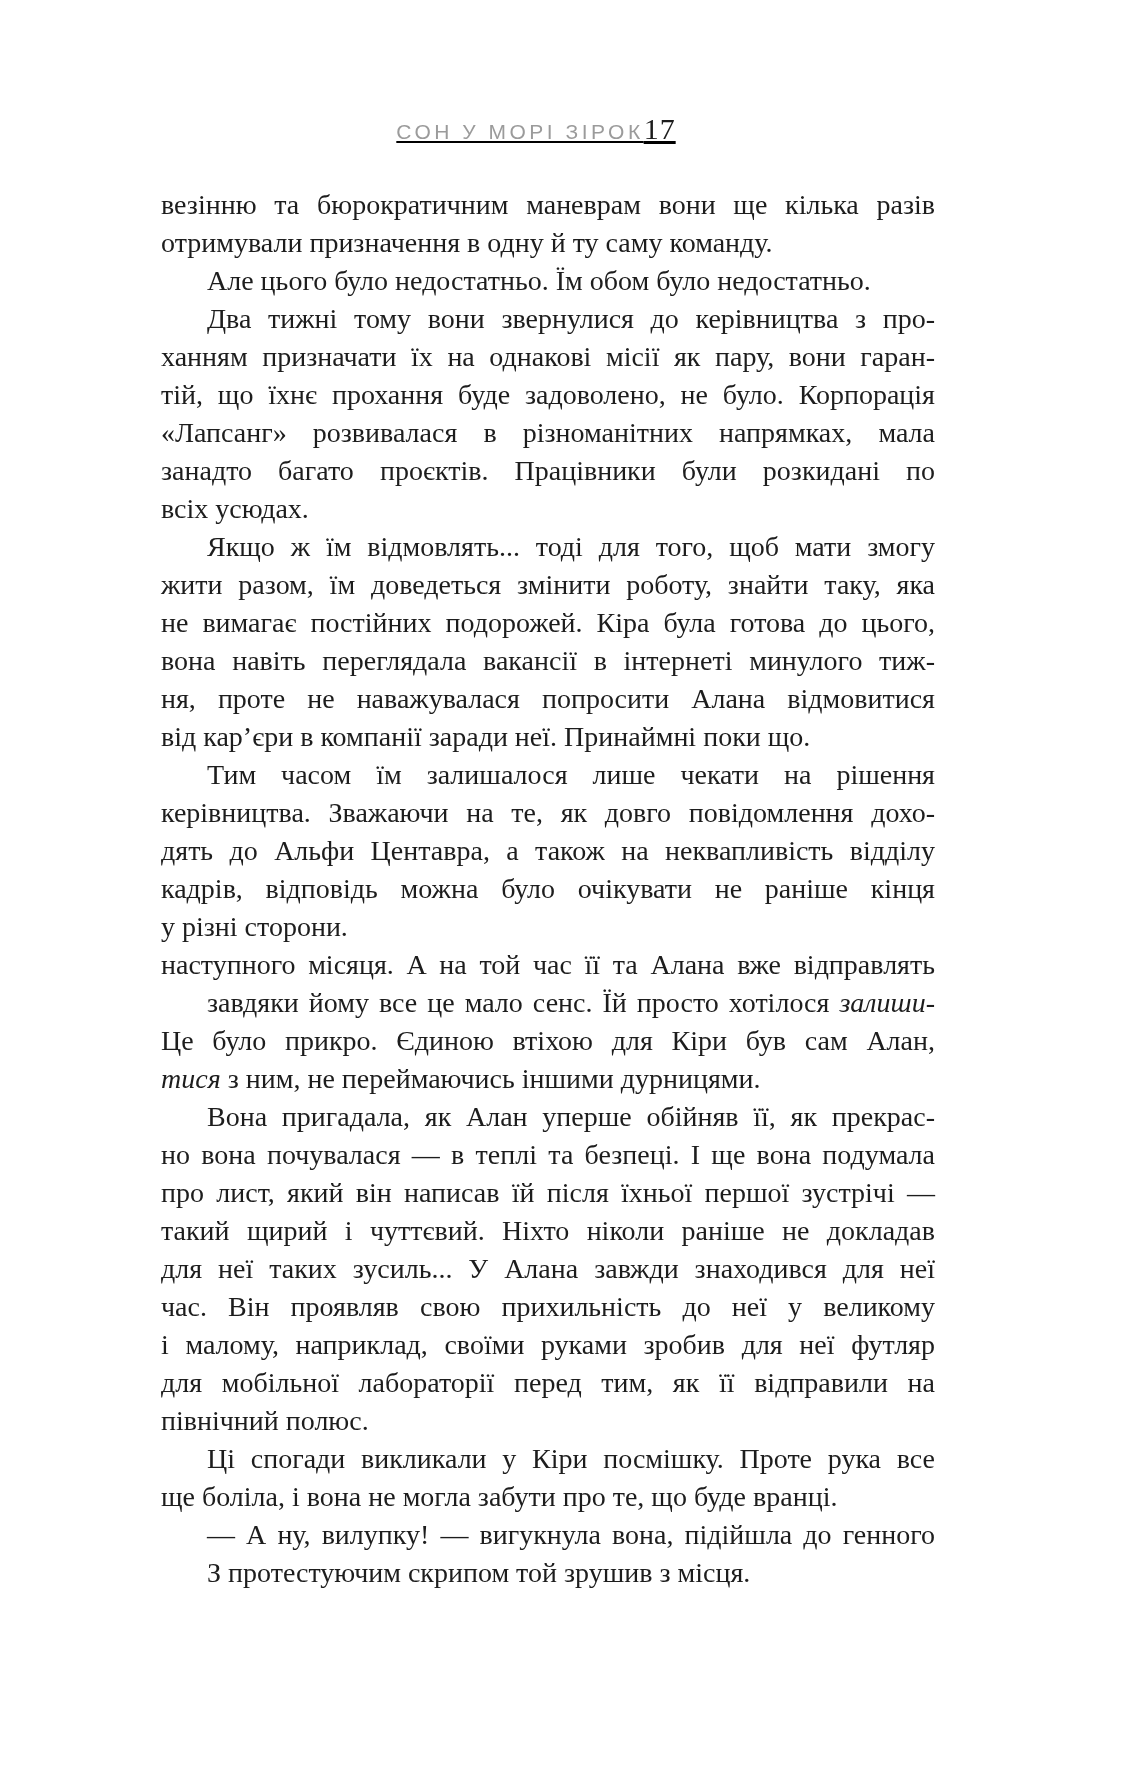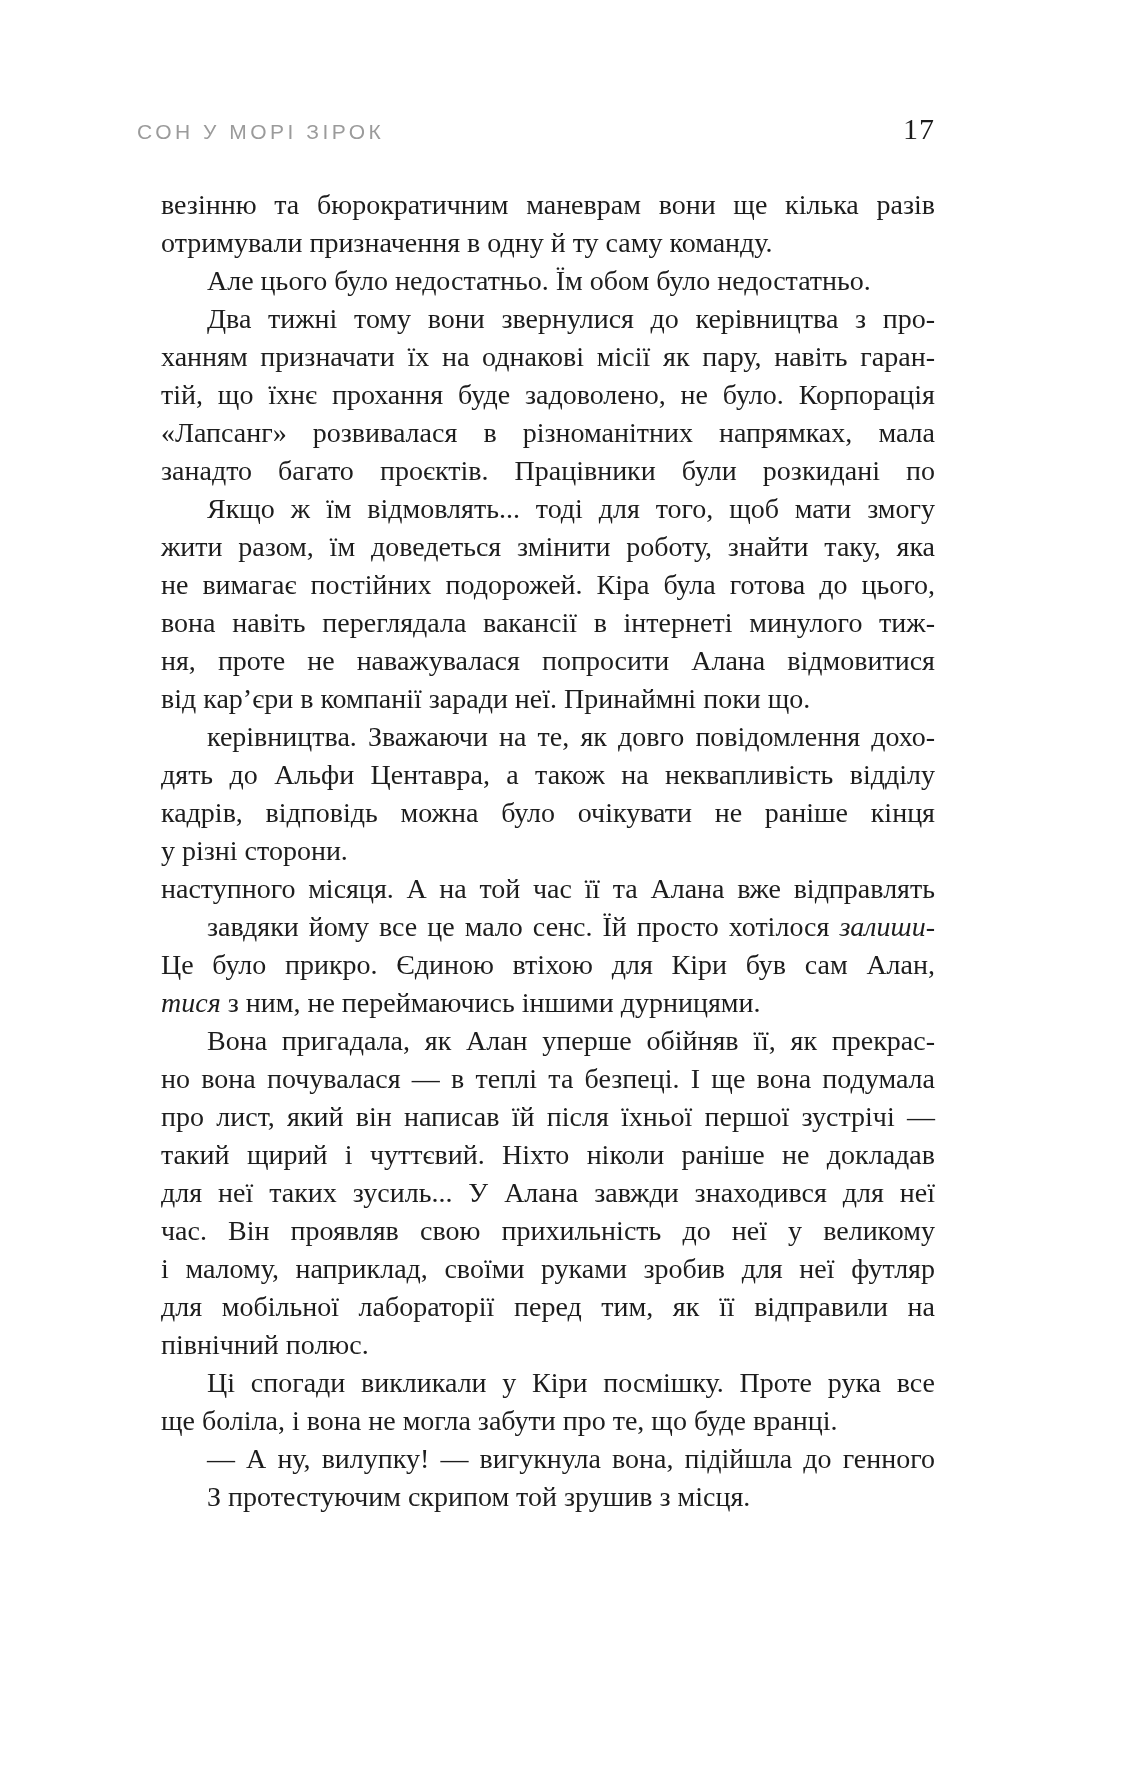--- a/index.html
+++ b/index.html
@@ -14,22 +14,23 @@
     background: #ffffff;
     overflow: hidden;
     font-family: "Liberation Serif", serif;
   }
   .running-header {
     position: absolute;
     left: 137px;
     top: 112px;
     width: 798px;
     display: flex;
-    justify-content: space-between;
+    justify-content: center;
     align-items: baseline;
+    text-decoration: underline;
   }
   .running-title {
     font-family: "Liberation Sans", sans-serif;
     font-size: 21px;
     font-weight: 400;
     letter-spacing: 3.5px;
     color: #9b9b9b;
     white-space: nowrap;
   }
   .page-number {
@@ -73,34 +74,36 @@
   <div class="text-block">
       <div class="para">
         <div class="line"><span>везінню та бюрократичним маневрам вони ще кілька разів</span></div>
         <div class="line last"><span>отримували призначення в одну й ту саму команду.</span></div>
       </div>
       <div class="para indent">
         <div class="line last"><span>Але цього було недостатньо. Їм обом було недостатньо.</span></div>
       </div>
       <div class="para indent">
         <div class="line"><span>Два тижні тому вони звернулися до керівництва з про-</span></div>
-        <div class="line"><span>ханням призначати їх на однакові місії як пару, навіть гаран-</span></div>
+        <div class="line"><span>ханням призначати їх на однакові місії як пару, вони гаран-</span></div>
         <div class="line"><span>тій, що їхнє прохання буде задоволено, не було. Корпорація</span></div>
         <div class="line"><span>«Лапсанг» розвивалася в різноманітних напрямках, мала</span></div>
         <div class="line"><span>занадто багато проєктів. Працівники були розкидані по</span></div>
+        <div class="line last"><span>всіх усюдах.</span></div>
       </div>
       <div class="para indent">
         <div class="line"><span>Якщо ж їм відмовлять... тоді для того, щоб мати змогу</span></div>
         <div class="line"><span>жити разом, їм доведеться змінити роботу, знайти таку, яка</span></div>
         <div class="line"><span>не вимагає постійних подорожей. Кіра була готова до цього,</span></div>
         <div class="line"><span>вона навіть переглядала вакансії в інтернеті минулого тиж-</span></div>
         <div class="line"><span>ня, проте не наважувалася попросити Алана відмовитися</span></div>
         <div class="line last"><span>від кар’єри в компанії заради неї. Принаймні поки що.</span></div>
       </div>
       <div class="para indent">
+        <div class="line"><span>Тим часом їм залишалося лише чекати на рішення</span></div>
         <div class="line"><span>керівництва. Зважаючи на те, як довго повідомлення дохо-</span></div>
         <div class="line"><span>дять до Альфи Центавра, а також на неквапливість відділу</span></div>
         <div class="line"><span>кадрів, відповідь можна було очікувати не раніше кінця</span></div>
         <div class="line last"><span>у різні сторони.</span></div>
         <div class="line"><span>наступного місяця. А на той час її та Алана вже відправлять</span></div>
       </div>
       <div class="para indent">
         <div class="line"><span>завдяки йому все це мало сенс. Їй просто хотілося </span><span class="italic">залиши-</span></div>
         <div class="line"><span>Це було прикро. Єдиною втіхою для Кіри був сам Алан,</span></div>
         <div class="line last"><span class="italic">тися</span><span> з ним, не переймаючись іншими дурницями.</span></div>

